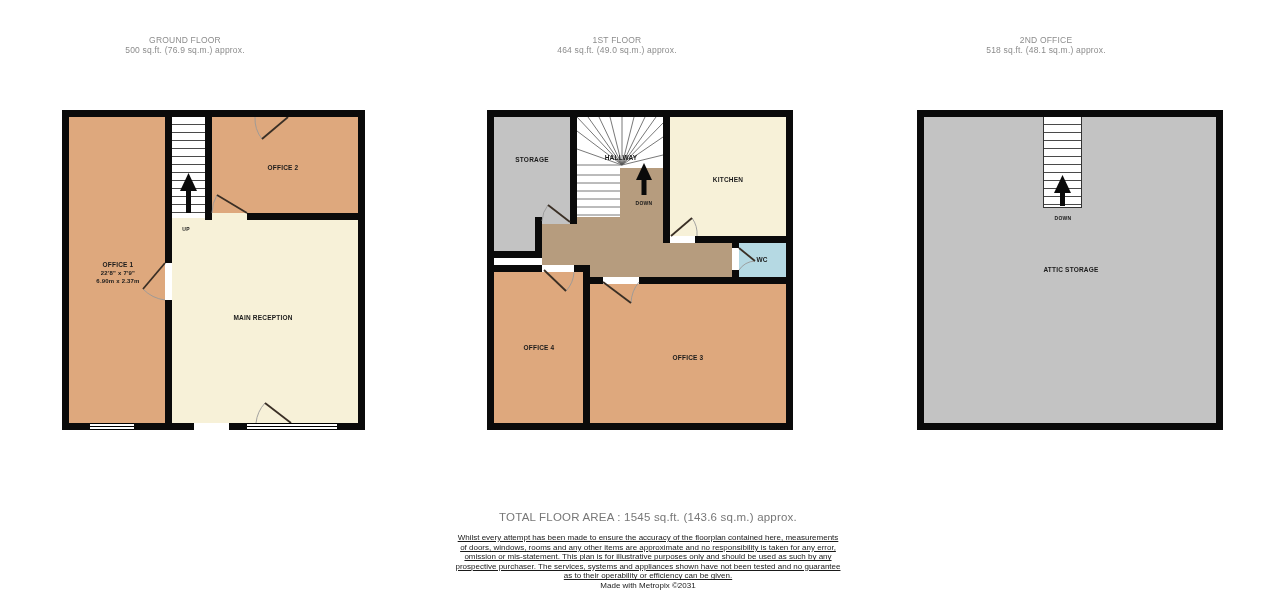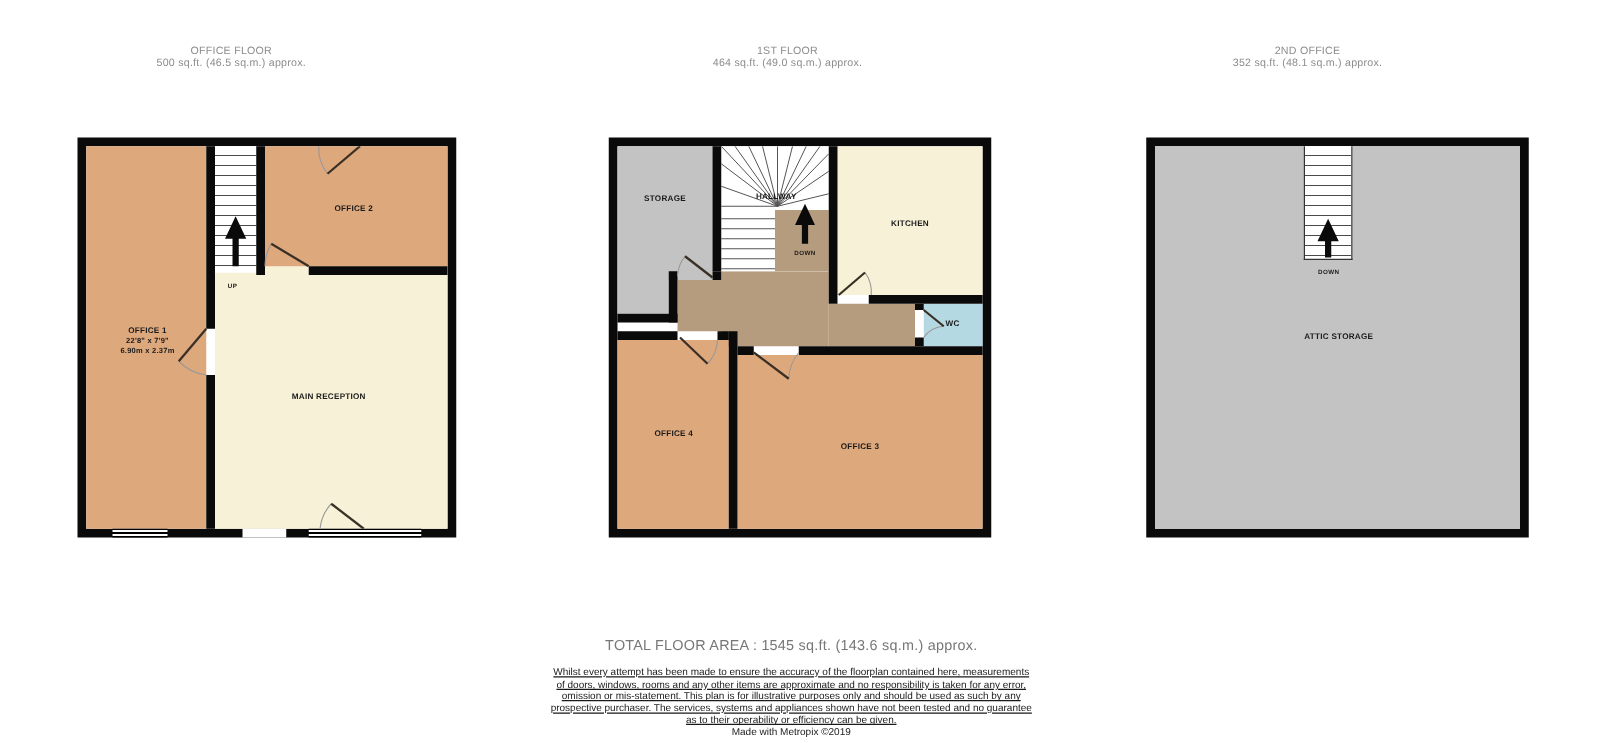--- a/index.html
+++ b/index.html
@@ -33,39 +33,39 @@
   }
   .gapfill{background:#ffffff;height:7px;}
   .overlay{position:absolute;left:0;top:0;pointer-events:none;}
   .rlabel{
     position:absolute;transform:translate(-50%,-50%);
     font-size:6.5px;font-weight:bold;color:#1a1a1a;white-space:nowrap;
     letter-spacing:.2px;text-align:center;line-height:8px;
   }
   .rlabel.small{font-size:5px;letter-spacing:.3px;}
   .rlabel .dims{font-size:6px;}
-  .footer{position:absolute;left:403px;width:460px;text-align:center;}
+  .footer{position:absolute;left:418px;width:460px;text-align:center;}
   .footer-total{top:511px;font-size:11.5px;color:#777777;letter-spacing:.2px;}
   .footer-disclaimer{top:533px;font-size:8px;line-height:9.6px;color:#1a1a1a;white-space:pre-line;text-decoration:underline;}
   .footer-credit{top:581px;font-size:8px;color:#1a1a1a;}
 </style>
 </head>
 <body>
 
 <div class="floor-header" style="left:35px;">
-  <div>OFFICE FLOOR</div>
-  <div>500 sq.ft. (46.5 sq.m.) approx.</div>
-</div>
-<div class="floor-header" style="left:480px;">
+  <div>GROUND FLOOR</div>
+  <div>500 sq.ft. (76.9 sq.m.) approx.</div>
+</div>
+<div class="floor-header" style="left:467px;">
   <div>1ST FLOOR</div>
   <div>464 sq.ft. (49.0 sq.m.) approx.</div>
 </div>
 <div class="floor-header" style="left:896px;">
   <div>2ND OFFICE</div>
-  <div>352 sq.ft. (48.1 sq.m.) approx.</div>
+  <div>518 sq.ft. (48.1 sq.m.) approx.</div>
 </div>
 
 <div class="plan" style="left:62px;width:303px;">
 
   <div class="room cream" style="left:103px;top:96px;width:186px;height:210px;"></div>
   <div class="room tan" style="left:0;top:0;width:96px;height:306px;"></div>
   <div class="room tan" style="left:143px;top:0;width:146px;height:96px;"></div>
   <div class="stairs" style="left:103px;top:0;width:33px;height:101px;"></div>
 
   <div class="wall" style="left:96px;top:0;width:7px;height:146px;"></div>
@@ -201,13 +201,13 @@
   <div class="rlabel" style="left:147px;top:153px;">ATTIC STORAGE</div>
   <div class="rlabel small" style="left:139px;top:101px;">DOWN</div>
 </div>
 
 <div class="footer footer-total" style="position:absolute;">TOTAL FLOOR AREA : 1545 sq.ft. (143.6 sq.m.) approx.</div>
 <div class="footer footer-disclaimer" style="position:absolute;">Whilst every attempt has been made to ensure the accuracy of the floorplan contained here, measurements
 of doors, windows, rooms and any other items are approximate and no responsibility is taken for any error,
 omission or mis-statement. This plan is for illustrative purposes only and should be used as such by any
 prospective purchaser. The services, systems and appliances shown have not been tested and no guarantee
 as to their operability or efficiency can be given.</div>
-<div class="footer footer-credit" style="position:absolute;">Made with Metropix ©2019</div>
+<div class="footer footer-credit" style="position:absolute;">Made with Metropix ©2031</div>
 
 </body></html>

